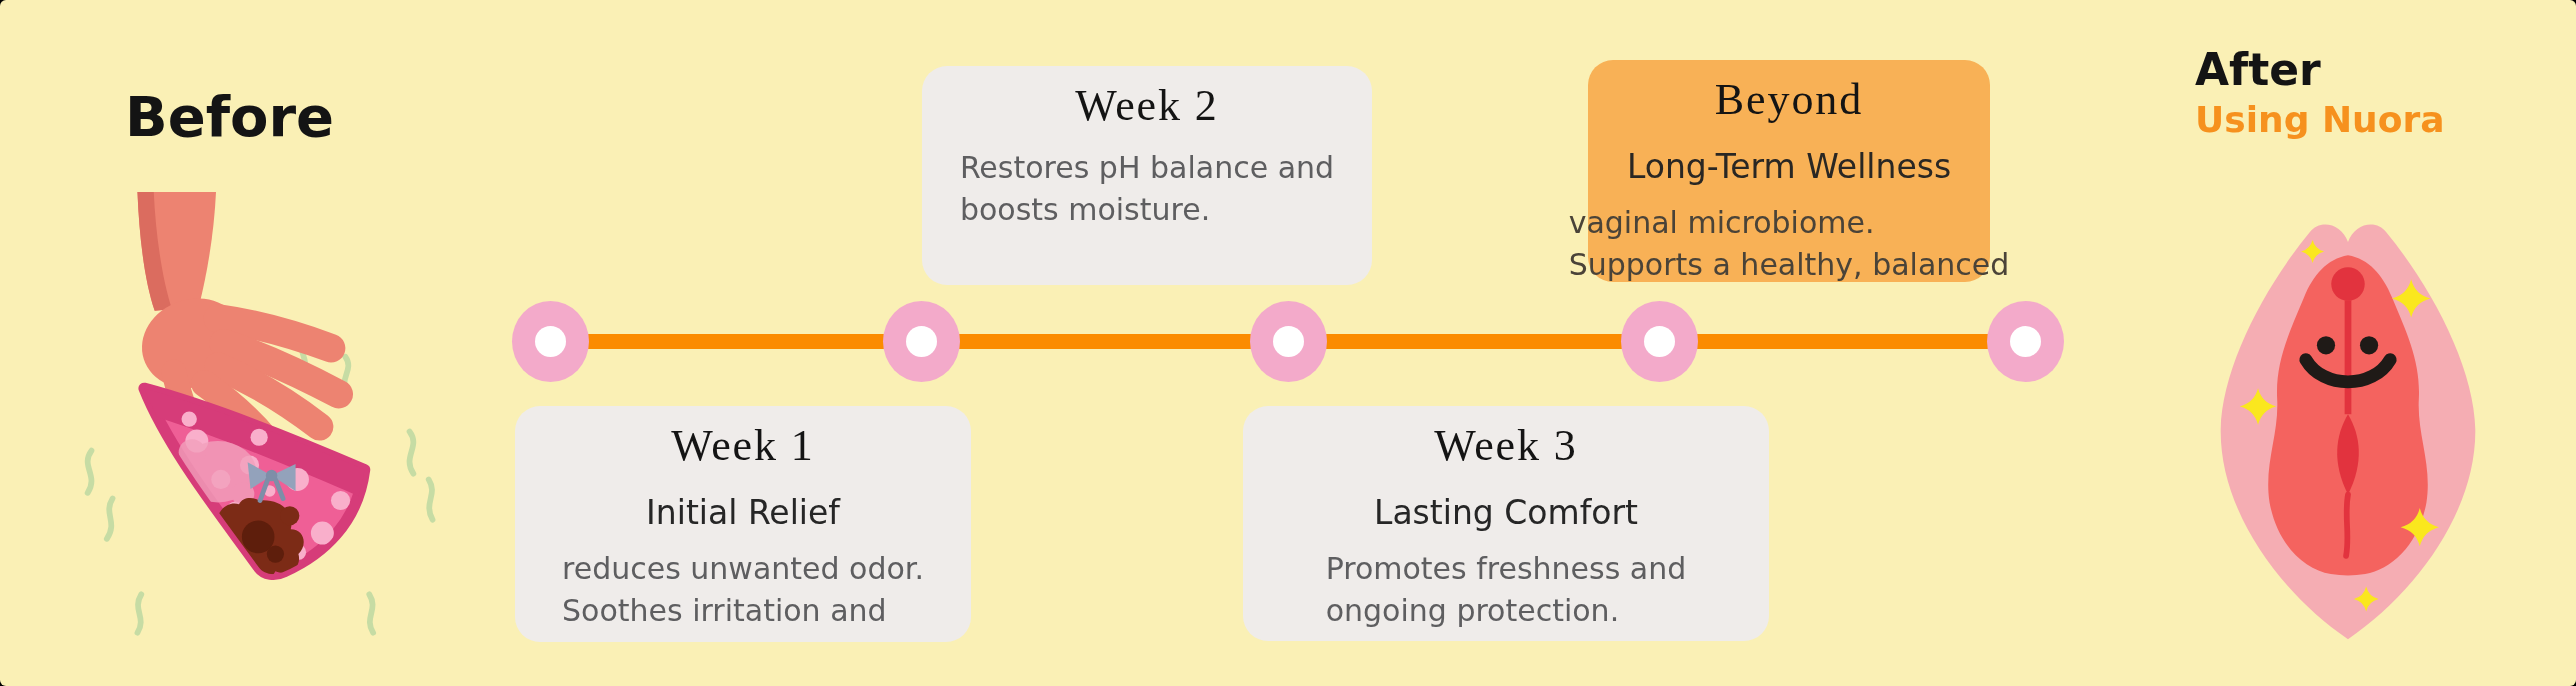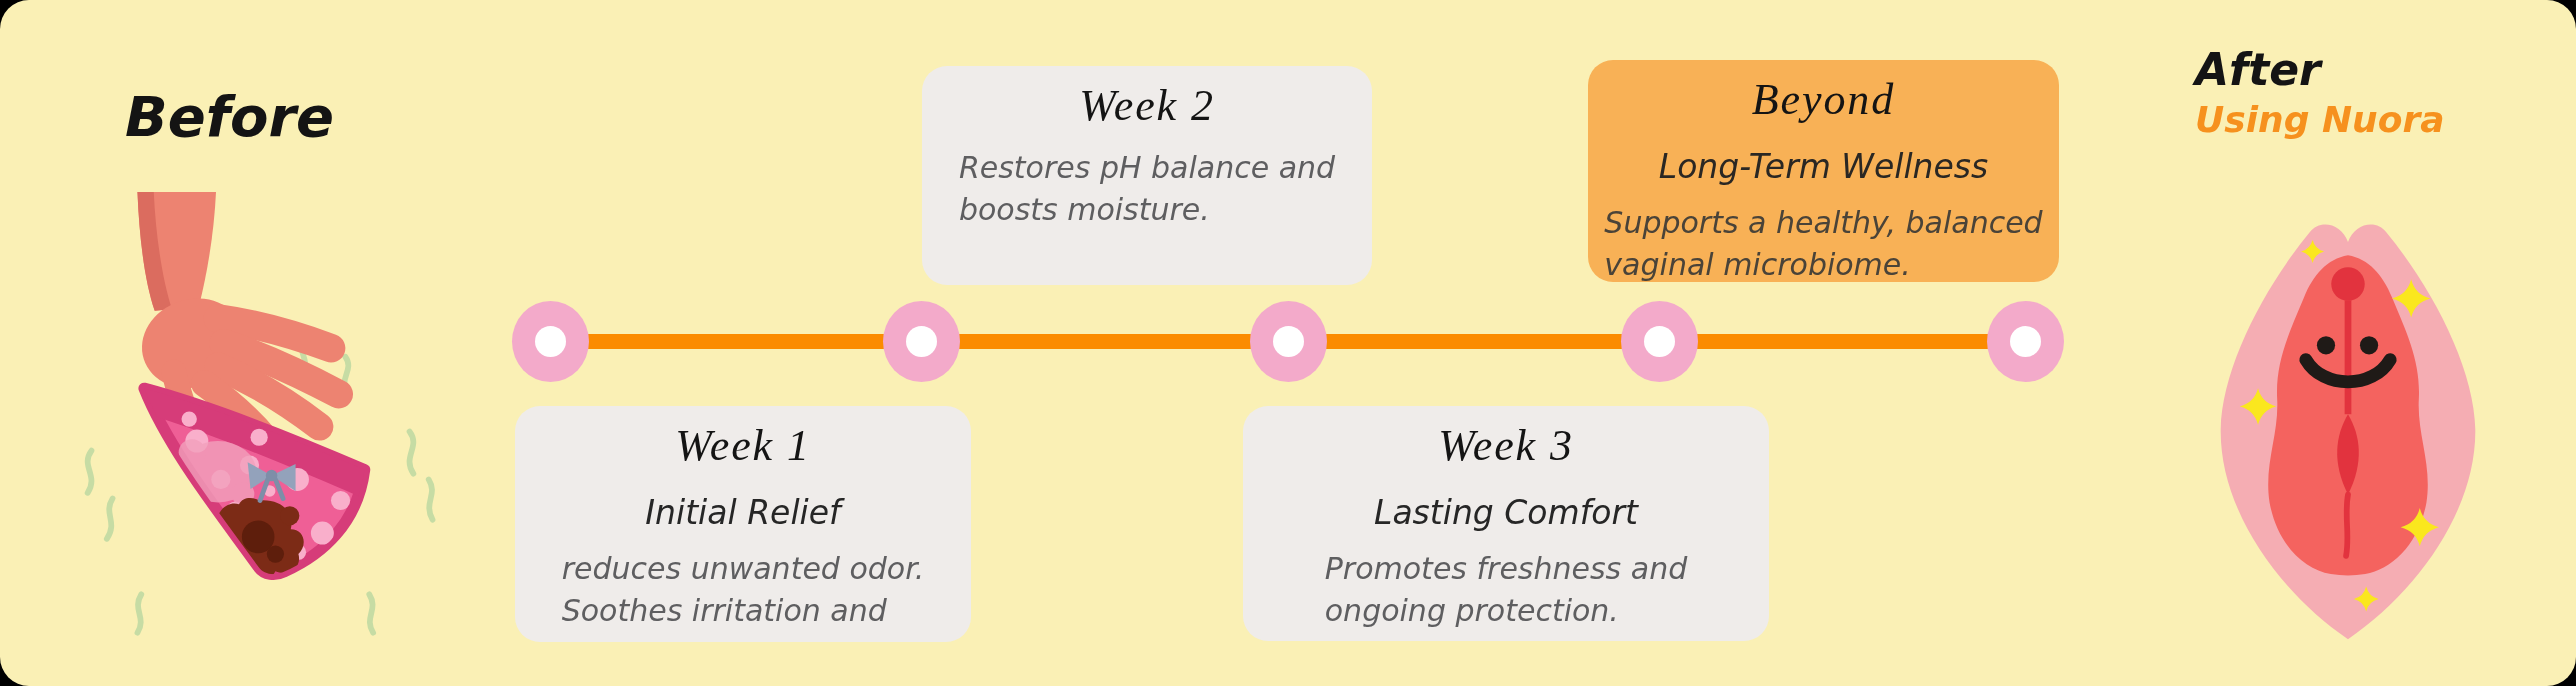--- a/index.html
+++ b/index.html
@@ -4,21 +4,21 @@
 <style>
   :root{
     --canvas:#000000; --panel-bg:#FAF0B5; --card-gray:#EFECEA; --card-orange:#F8B156;
     --line-orange:#FB8B00; --node-pink:#F3AACA; --node-core:#FFFFFF; --accent-orange:#F6911E;
     --title-black:#141414; --heading-dark:#262626; --body-gray:#5E5E60; --heading-on-orange:#2A2723;
     --body-on-orange:#4A4338;
   }
   *{margin:0;padding:0;box-sizing:border-box;}
   body{background:var(--canvas);font-family:"DejaVu Sans","Liberation Sans",sans-serif;}
   .stage{position:relative;width:2576px;height:686px;background:var(--canvas);overflow:hidden;}
-  .panel{position:absolute;inset:0;background:var(--panel-bg);border-radius:29px;font-style:italic;}
+  .panel{position:absolute;inset:0;background:var(--panel-bg);border-radius:6px;}
 
   .before-title{position:absolute;left:125px;top:84px;font-size:56px;font-weight:700;
     color:var(--title-black);letter-spacing:0;}
   .after-block{position:absolute;left:2195px;top:44px;width:307px;text-align:left;}
   .after-title{font-size:44px;font-weight:700;color:var(--title-black);}
   .after-subtitle{margin-top:4px;font-size:36px;font-weight:700;color:var(--accent-orange);}
 
   .tl-line{position:absolute;left:550px;top:334px;width:1475px;height:15.3px;
     background:var(--line-orange);border-radius:7.7px;}
   .tl-node{position:absolute;top:301px;width:77px;height:81px;border-radius:50%;
@@ -33,21 +33,21 @@
   .card--orange{background:var(--card-orange);}
   .card-label{font-family:"Liberation Serif","DejaVu Serif",serif;font-size:44px;
     color:var(--title-black);letter-spacing:1.9px;line-height:50px;}
   .card-heading{margin-top:23px;font-size:33px;color:var(--heading-dark);line-height:38px;}
   .card-body{margin-top:15.3px;font-size:30px;color:var(--body-gray);line-height:42px;white-space:nowrap;}
   .card--orange .card-heading{color:var(--heading-on-orange);}
   .card--orange .card-body{color:var(--body-on-orange);}
   .c-week1{left:515px;top:406px;width:456px;height:236px;}
   .c-week2{left:922px;top:66px;width:450px;height:219px;}
   .c-week3{left:1243px;top:406px;width:526px;height:235px;}
-  .c-beyond{left:1588px;top:60px;width:471px;height:222px;}
+  .c-beyond{left:1588px;top:60px;width:402px;height:222px;}
 
   .before-art{position:absolute;left:53px;top:192px;width:441px;height:479px;}
   .after-art{position:absolute;left:2214px;top:217px;width:268px;height:426px;}
   svg{display:block;width:100%;height:100%;}
 </style>
 </head>
 <body>
 
 <div class="stage">
   <div class="panel">
@@ -157,22 +157,22 @@
       <div class="card-body">
         <div>Promotes freshness and</div>
         <div>ongoing protection.</div>
       </div>
     </div>
 
     <div class="card card--orange c-beyond">
       <div class="card-label">Beyond</div>
       <div class="card-heading">Long-Term Wellness</div>
       <div class="card-body">
+        <div>vaginal microbiome.</div>
         <div>Supports a healthy, balanced</div>
-        <div>vaginal microbiome.</div>
       </div>
     </div>
 
     <div class="after-block">
       <div class="after-title">After</div>
       <div class="after-subtitle">Using Nuora</div>
     </div>
 
     <div class="after-art">
       <svg viewBox="0 0 280 445">

